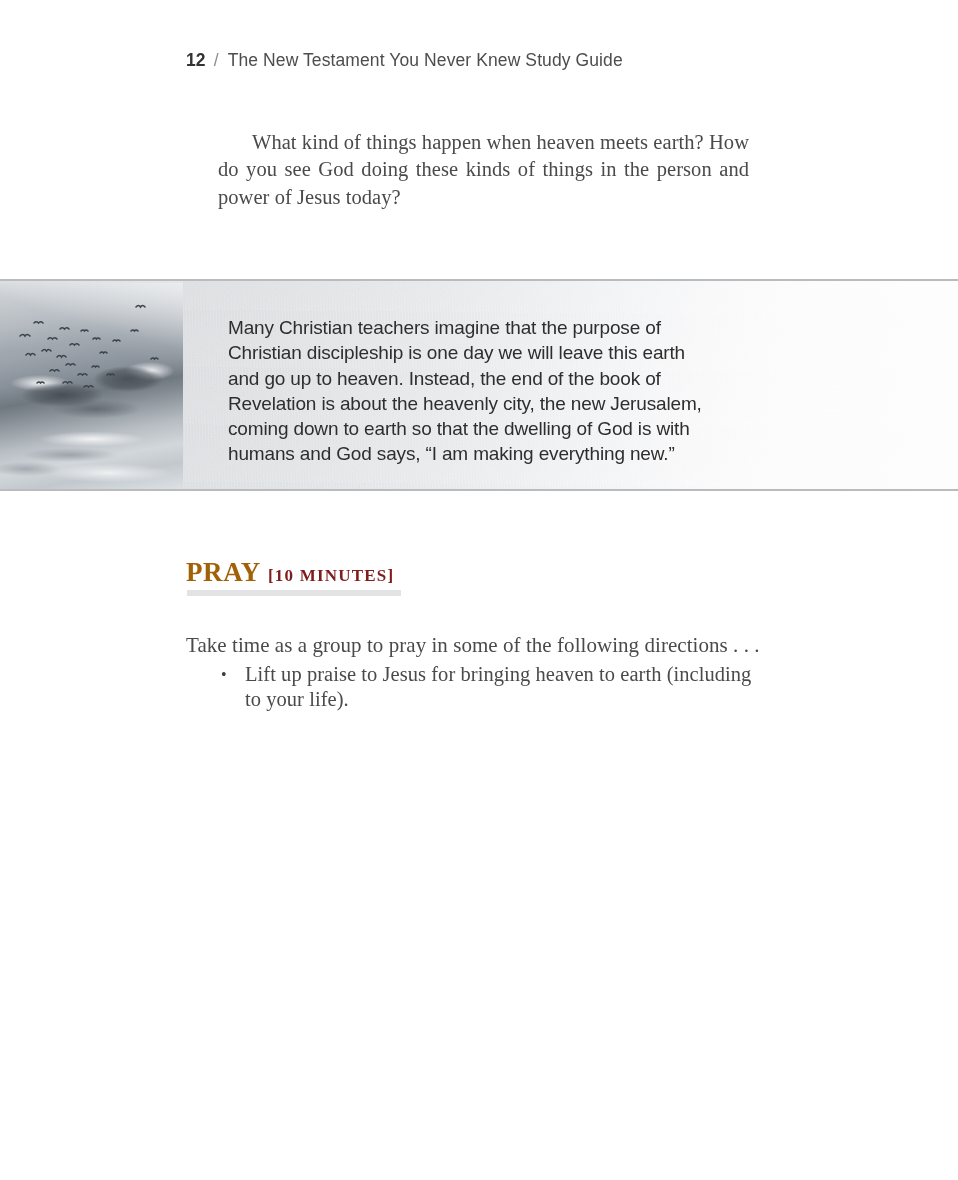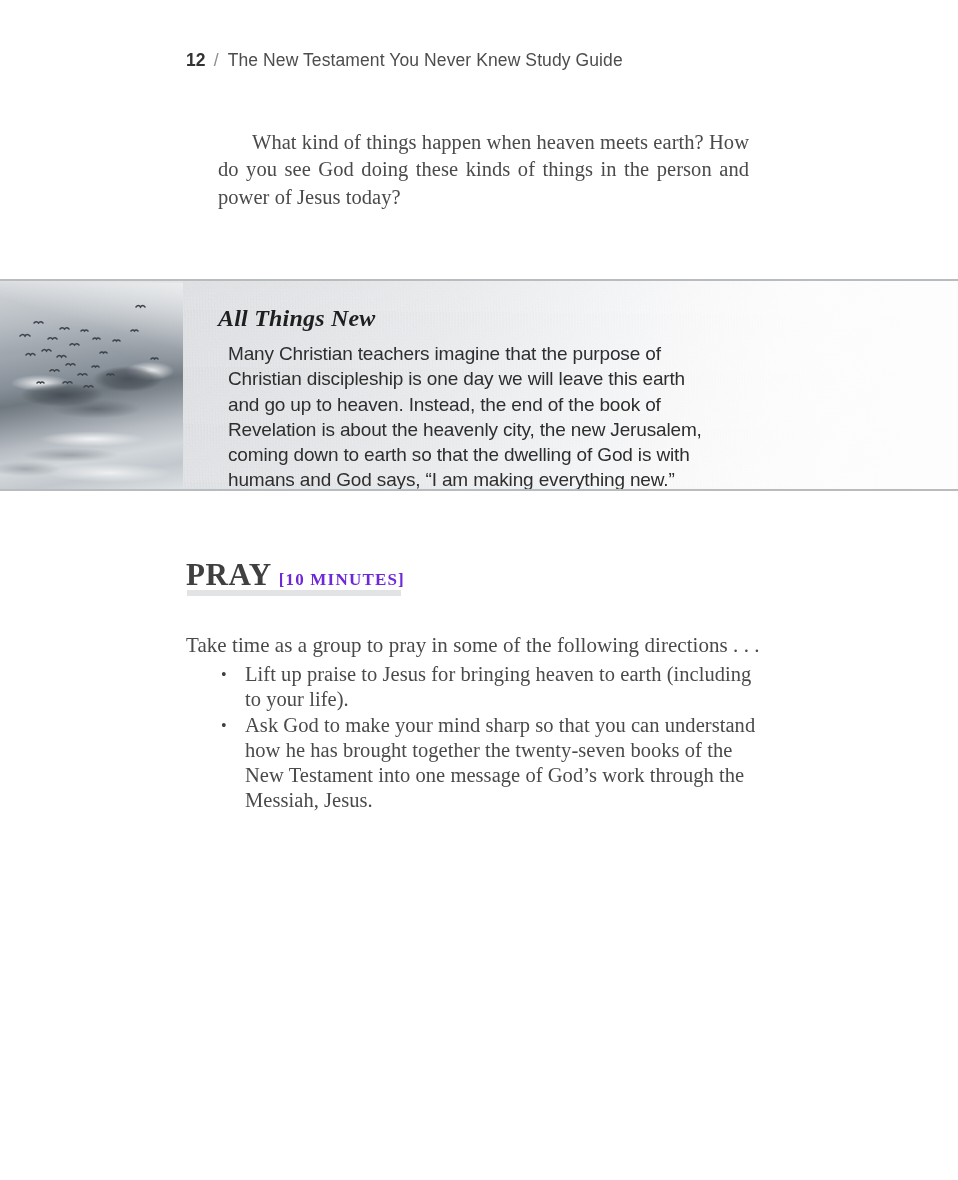--- a/index.html
+++ b/index.html
@@ -169,29 +169,29 @@
   
   .pray-heading {
     position: absolute;
     left: 186px;
     top: 557px;
     white-space: nowrap;
   }
   .pray-heading .pray-word {
     font-family: "Liberation Serif", serif;
     font-weight: bold;
-    font-size: 31px;
-    color: #404040;
+    font-size: 27px;
+    color: #a16207;
     letter-spacing: 0.6px;
   }
   .pray-heading .pray-duration {
     font-family: "Liberation Serif", serif;
     font-weight: bold;
     font-size: 17px;
-    color: #6d28d9;
+    color: #7f1d1d;
     letter-spacing: 1.2px;
     margin-left: 7px;
   }
   .pray-rule {
     position: absolute;
     left: 187px;
     top: 590px;
     width: 214px;
     height: 6px;
     background: #e2e3e5;
@@ -275,28 +275,26 @@
         <path d="M136 24 q2.5 -3 4.5 0 q2 -3 4.5 0"></path>
         <path d="M151 76 q2 -2 3.5 0 q1.5 -2 3.5 0"></path>
         <path d="M107 92 q2 -2 3.5 0 q1.5 -2 3.5 0"></path>
         <path d="M37 100 q2 -2 3.5 0 q1.5 -2 3.5 0"></path>
         <path d="M93 56 q2 -2 3.5 0 q1.5 -2 3.5 0"></path>
       </g>
     </svg>
   </div>
 
   <div class="sidebar-content">
-    <div class="sidebar-title">All Things New</div>
     <p class="sidebar-body">Many Christian teachers imagine that the purpose of Christian discipleship is one day we will leave this earth and go up to heaven. Instead, the end of the book of Revelation is about the heavenly city, the new Jerusalem, coming down to earth so that the dwelling of God is with humans and God says, “I am making everything new.”</p>
   </div>
 </div>
 
 <div class="pray-heading">
   <span class="pray-word">PRAY</span><span class="pray-duration">[10 MINUTES]</span>
 </div>
 <div class="pray-rule"></div>
 
 <p class="pray-lead">Take time as a group to pray in some of the following directions . . .</p>
 
 <ul class="pray-list">
   <li>Lift up praise to Jesus for bringing heaven to earth (including to your life).</li>
-  <li>Ask God to make your mind sharp so that you can understand how he has brought together the twenty-seven books of the New Testament into one message of God’s work through the Messiah, Jesus.</li>
 </ul>
 
 </body></html>

